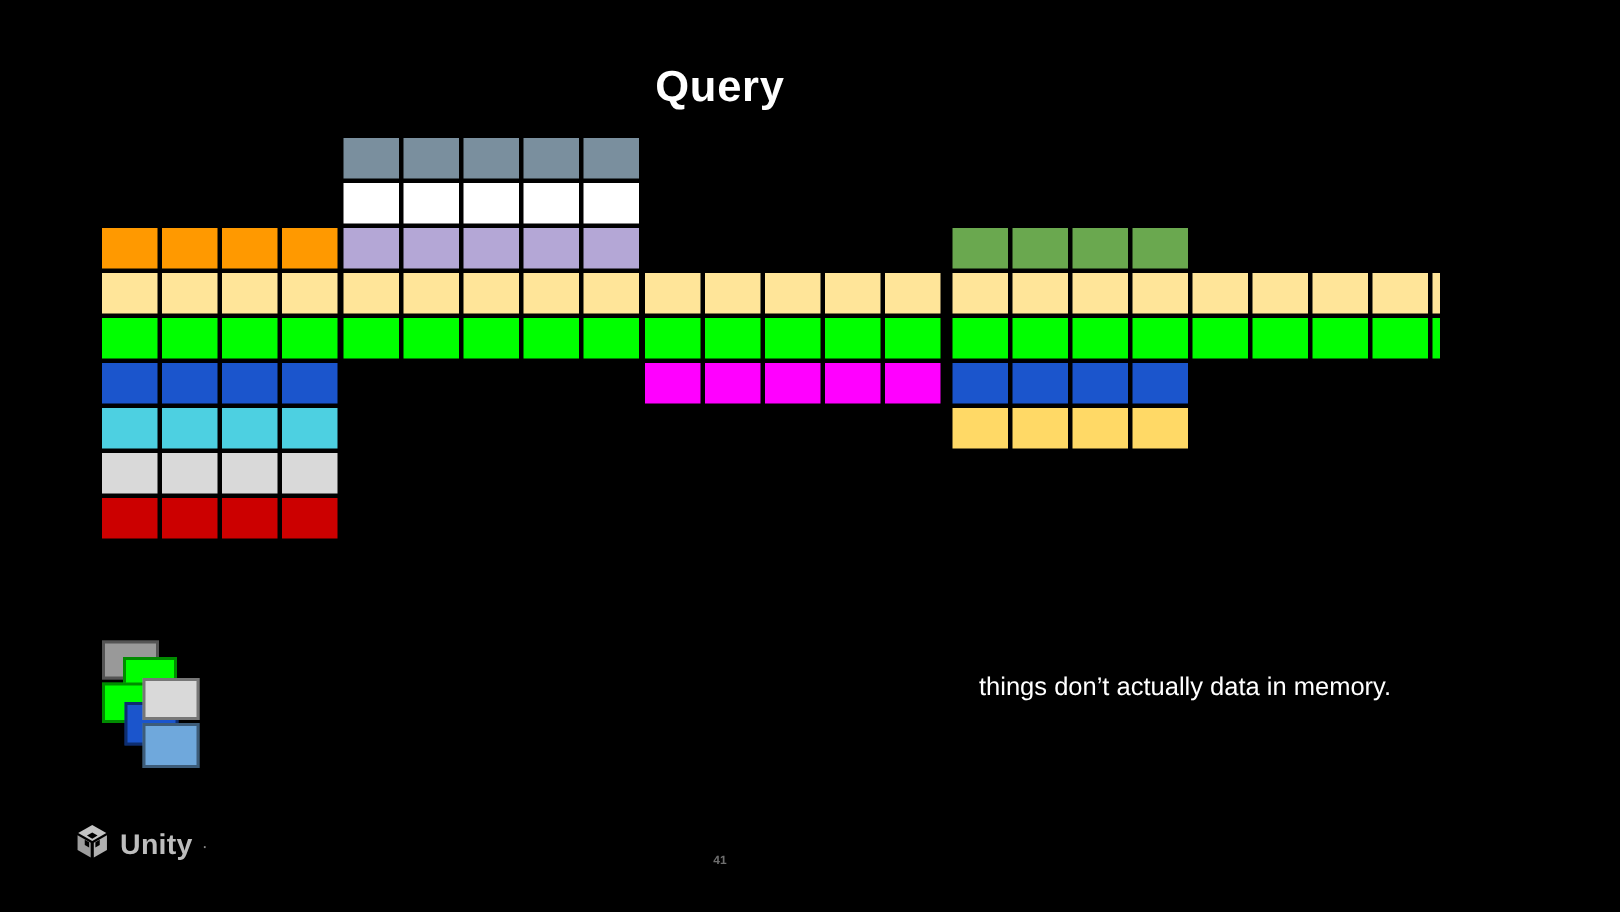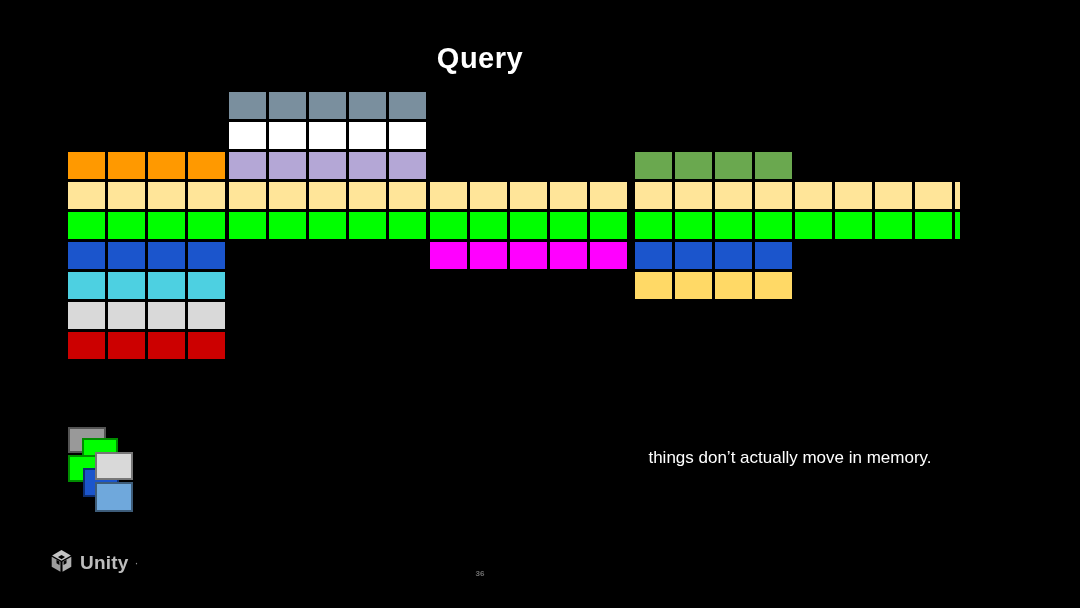--- a/index.html
+++ b/index.html
@@ -201,34 +201,34 @@
   <div class="cluster-layer" id="cluster-layer">
       <div class="cluster-rect" style="left: 68px; top: 427px; width: 38px; height: 26px; background: rgb(153, 153, 153);"></div>
       <div class="cluster-rect" style="left: 82px; top: 438px; width: 36px; height: 30px; background: rgb(0, 255, 0);"></div>
       <div class="cluster-rect" style="left: 68px; top: 455px; width: 36px; height: 27px; background: rgb(0, 255, 0);"></div>
       <div class="cluster-rect" style="left: 83px; top: 468px; width: 36px; height: 29px; background: rgb(27, 85, 204);"></div>
       <div class="cluster-rect" style="left: 95px; top: 452px; width: 38px; height: 28px; background: rgb(217, 217, 217);"></div>
       <div class="cluster-rect" style="left: 95px; top: 482px; width: 38px; height: 30px; background: rgb(111, 168, 220);"></div>
     </div>
 
   <div class="caption">
-    <div>things don’t actually move in memory.</div>
+    <div>things don’t actually data in memory.</div>
   </div>
 
   <div class="unity-logo">
     <span>
       <svg width="25" height="26" viewBox="0 0 24 24" aria-hidden="true">
         <polygon points="12,1.5 21,6.6 12,11.7 3,6.6" fill="#c4c4c4"></polygon>
         <polygon points="2.6,8 11,12.8 11,22.3 2.6,17.4" fill="#9d9d9d"></polygon>
         <polygon points="21.4,8 13,12.8 13,22.3 21.4,17.4" fill="#b0b0b0"></polygon>
         <polygon points="12,6.2 15.4,8.2 12,10.2 8.6,8.2" fill="#000000"></polygon>
         <polygon points="7.2,10.8 10,12.4 10,15.8 7.2,14.2" fill="#000000"></polygon>
         <polygon points="16.8,10.8 14,12.4 14,15.8 16.8,14.2" fill="#000000"></polygon>
       </svg>
     </span>
     <span class="unity-wordmark">Unity</span>
     <span class="unity-tm-dot">·</span>
   </div>
 
-  <div class="page-number">36</div>
+  <div class="page-number">41</div>
 
 
 </div>
 
 </body></html>

